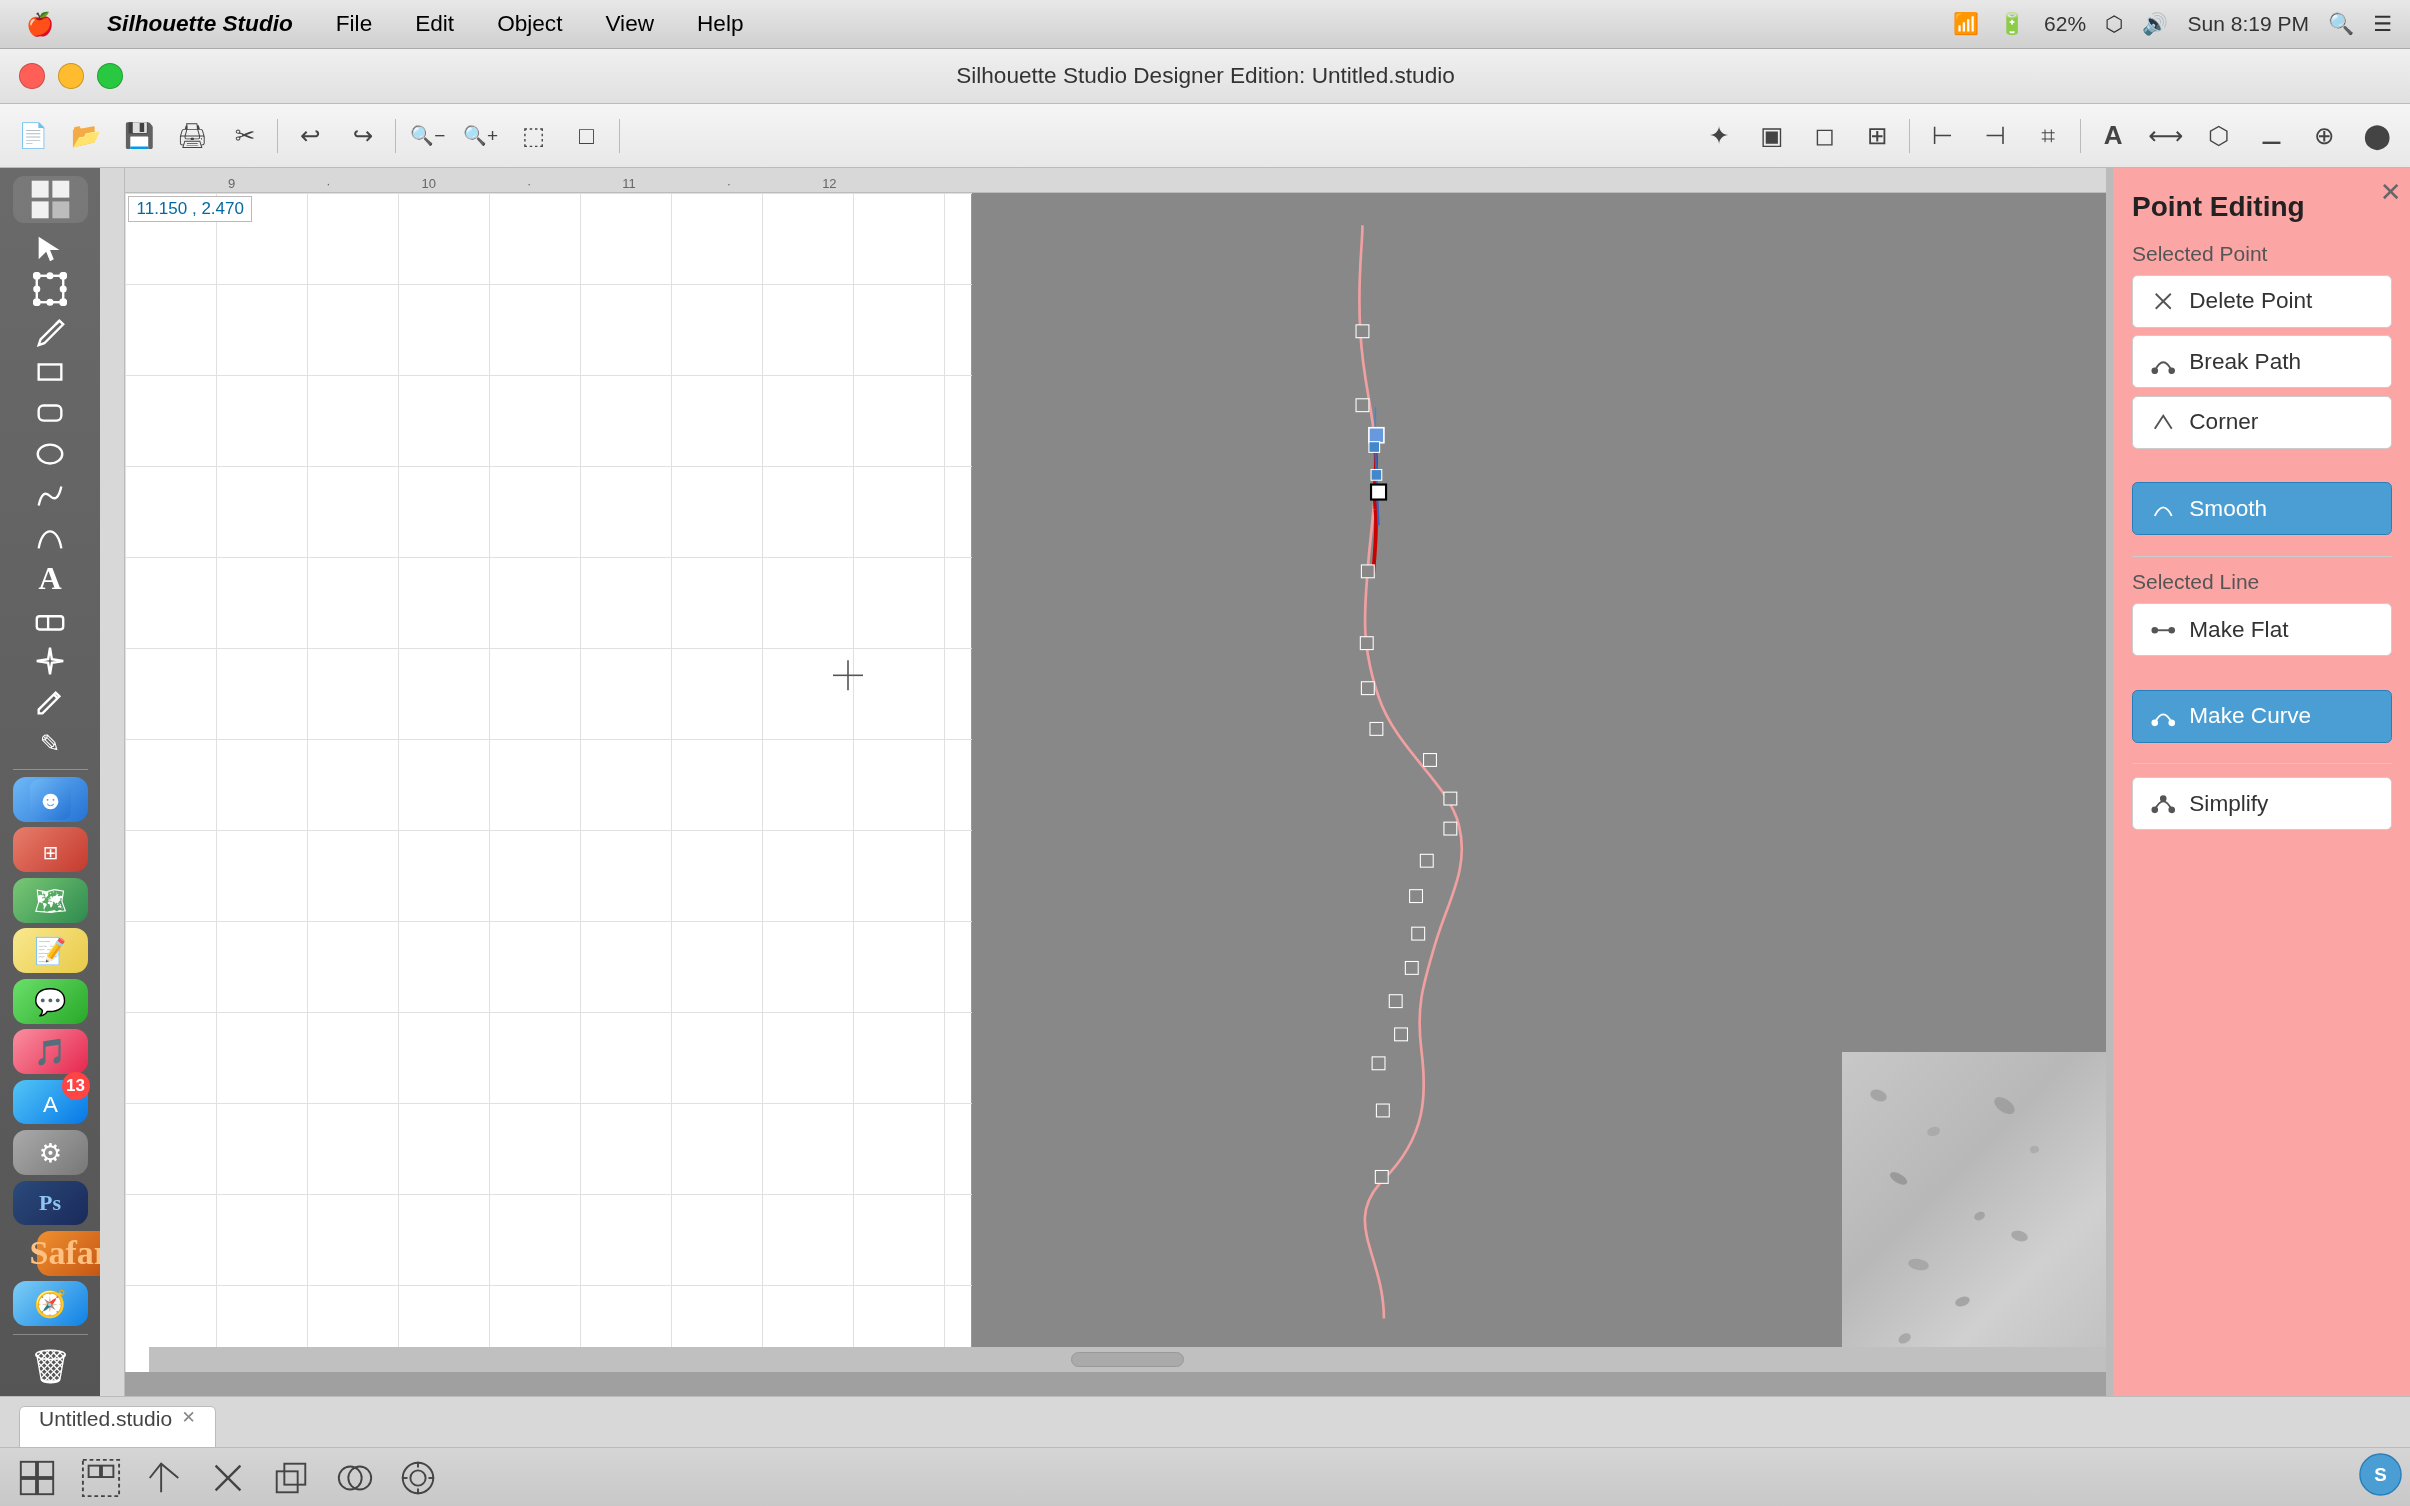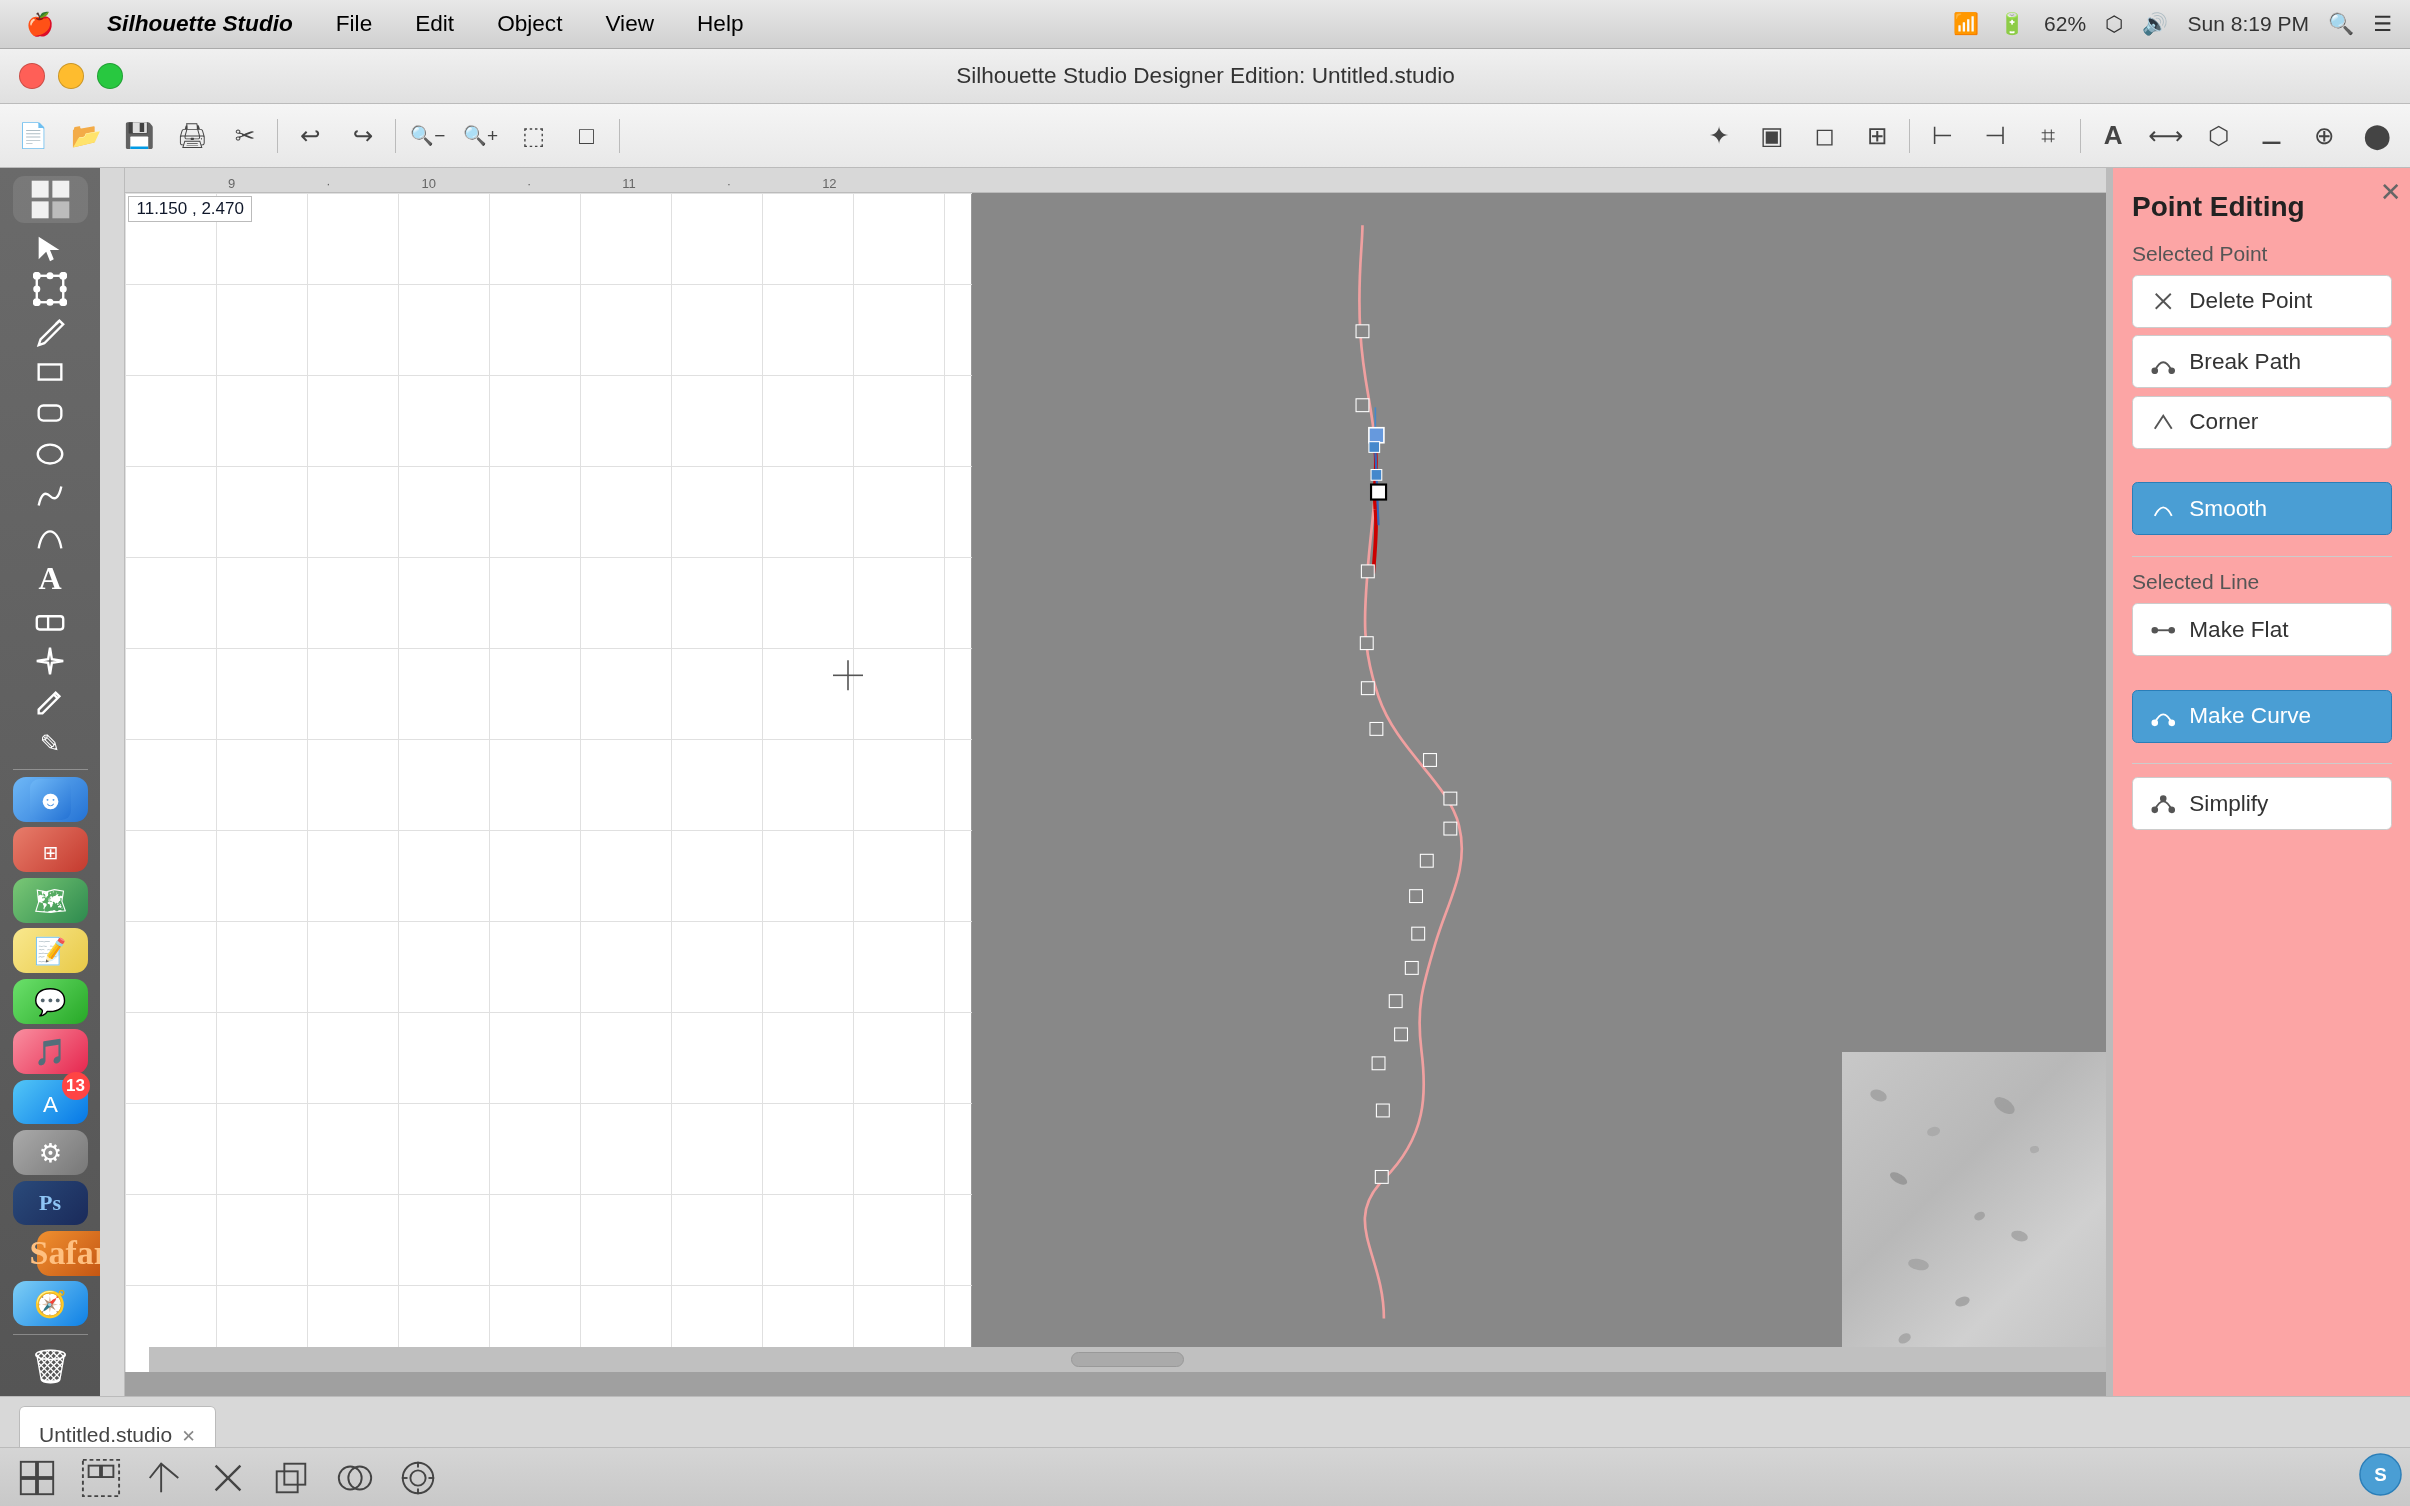--- a/index.html
+++ b/index.html
@@ -238,21 +238,21 @@
 
     
     #coords-display {
       position: absolute;
       top: 3.8px;
       left: 28px;
       background: white;
       border: 0.9px solid #bbb;
       padding: 1.9px 7.5px;
       font-size: 17px;
-      color: #0f172a;
+      color: #0369a1;
       z-index: 20;
     }
 
     
     #canvas-thumbnail {
       position: absolute;
       bottom: 0;
       right: 0;
       width: 264px;
       height: 320px;
@@ -361,21 +361,21 @@
       border-top: 0.9px solid #bbb;
     }
     .tab {
       height: 41px;
       background: #e8e8e8;
       border: 0.9px solid #bbb;
       border-bottom: none;
       border-radius: 5.6px 5.6px 0 0;
       padding: 0 19px;
       display: flex;
-      align-items: flex-end;
+      align-items: flex-start;
       gap: 9.4px;
       font-size: 21px;
       cursor: pointer;
       color: #444;
     }
     .tab.active { background: white; }
     .tab-close {
       font-size: 17px;
       color: #888;
       cursor: pointer;

